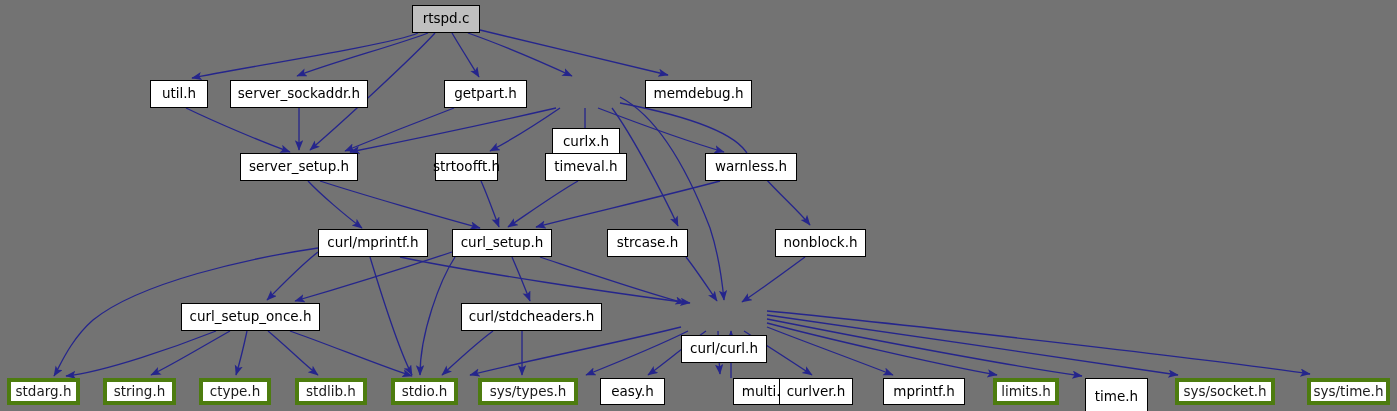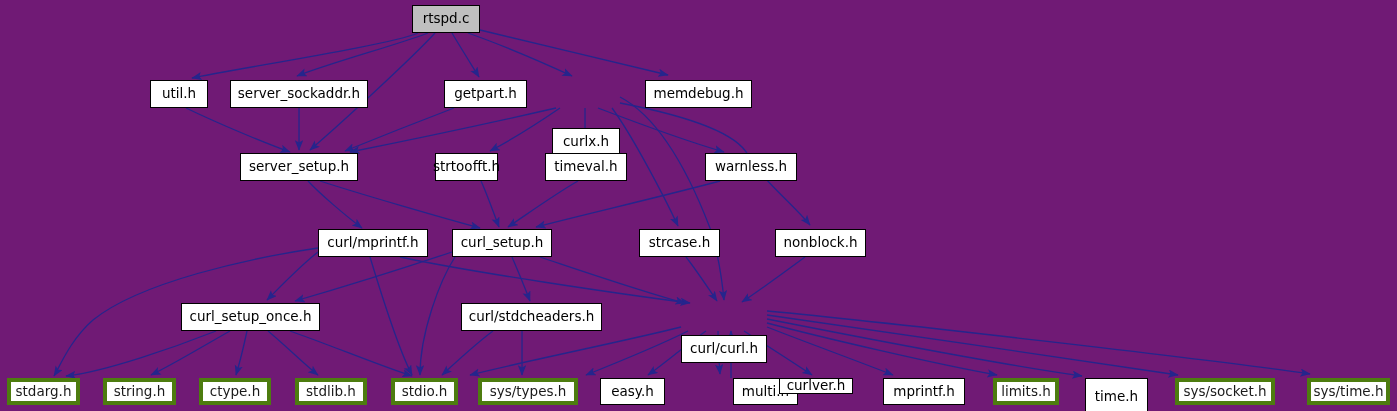--- a/index.html
+++ b/index.html
@@ -1,20 +1,20 @@
 <!DOCTYPE html>
 <html><head>
 <meta charset="utf-8">
 <style>
   html,body{margin:0;padding:0;background:#ffffff;}
   #canvas{
     position:relative;
     width:1397px;
     height:411px;
-    background:#701a75;
+    background:#737373;
     font-family:"DejaVu Sans","Liberation Sans",sans-serif;
     overflow:hidden;
   }
   svg.edges{
     position:absolute;
     left:0;top:0;
     width:1397px;height:411px;
     pointer-events:none;
   }
   .node{
@@ -127,21 +127,21 @@
       </div>
       <div class="node normal" style="left: 705px; top: 153px; width: 92px; height: 28px;">
         <span class="node-label">warnless.h</span>
       </div>
       <div class="node normal" style="left: 318px; top: 229px; width: 110px; height: 28px;">
         <span class="node-label">curl/mprintf.h</span>
       </div>
       <div class="node normal" style="left: 452px; top: 229px; width: 100px; height: 28px;">
         <span class="node-label">curl_setup.h</span>
       </div>
-      <div class="node normal" style="left: 639px; top: 229px; width: 81px; height: 28px;">
+      <div class="node normal" style="left: 607px; top: 229px; width: 81px; height: 28px;">
         <span class="node-label">strcase.h</span>
       </div>
       <div class="node normal" style="left: 775px; top: 229px; width: 91px; height: 28px;">
         <span class="node-label">nonblock.h</span>
       </div>
       <div class="node normal" style="left: 181px; top: 303px; width: 139px; height: 28px;">
         <span class="node-label">curl_setup_once.h</span>
       </div>
       <div class="node normal" style="left: 461px; top: 303px; width: 141px; height: 28px;">
         <span class="node-label">curl/stdcheaders.h</span>
@@ -166,21 +166,21 @@
       </div>
       <div class="node sysfile" style="left: 478px; top: 378px; width: 100px; height: 27px;">
         <span class="node-label">sys/types.h</span>
       </div>
       <div class="node normal" style="left: 600px; top: 378px; width: 65px; height: 27px;">
         <span class="node-label">easy.h</span>
       </div>
       <div class="node normal" style="left: 689px; top: 378px; width: 65px; height: 27px; margin-left: 44px;">
         <span class="node-label">multi.h</span>
       </div>
-      <div class="node normal" style="left: 779px; top: 378px; width: 74px; height: 16px;">
+      <div class="node normal" style="left: 779px; top: 378px; width: 74px; height: 27px;">
         <span class="node-label">curlver.h</span>
       </div>
       <div class="node normal" style="left: 883px; top: 378px; width: 82px; height: 27px;">
         <span class="node-label">mprintf.h</span>
       </div>
       <div class="node sysfile" style="left: 993px; top: 378px; width: 66px; height: 27px;">
         <span class="node-label">limits.h</span>
       </div>
       <div class="node normal" style="left: 1085px; top: 378px; width: 63px; height: 37px;">
         <span class="node-label">time.h</span>

